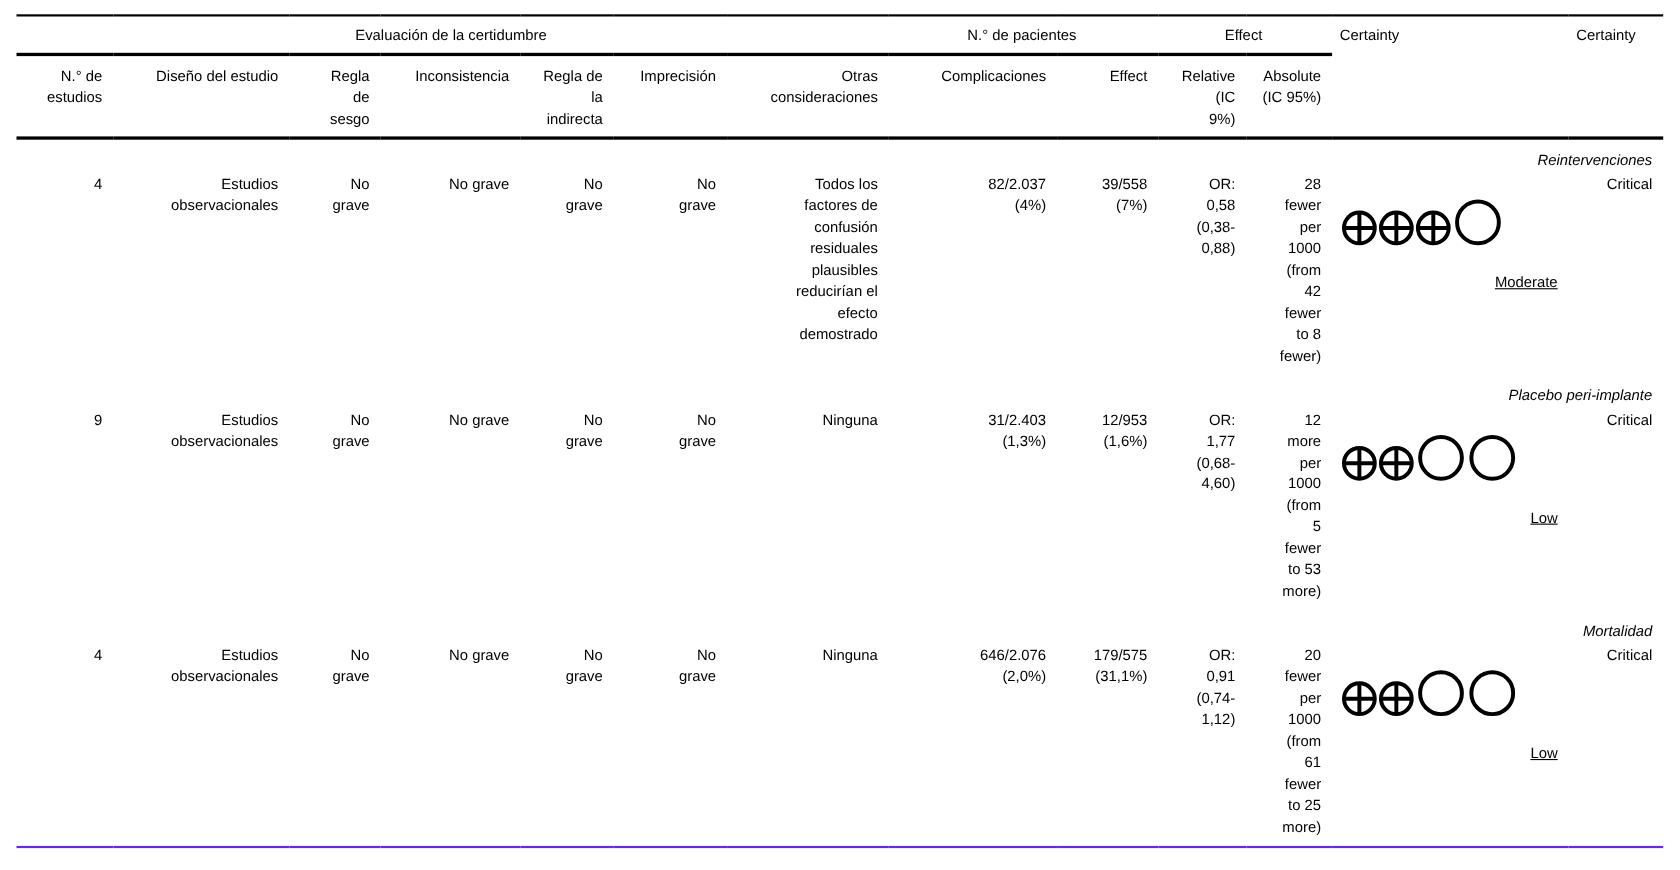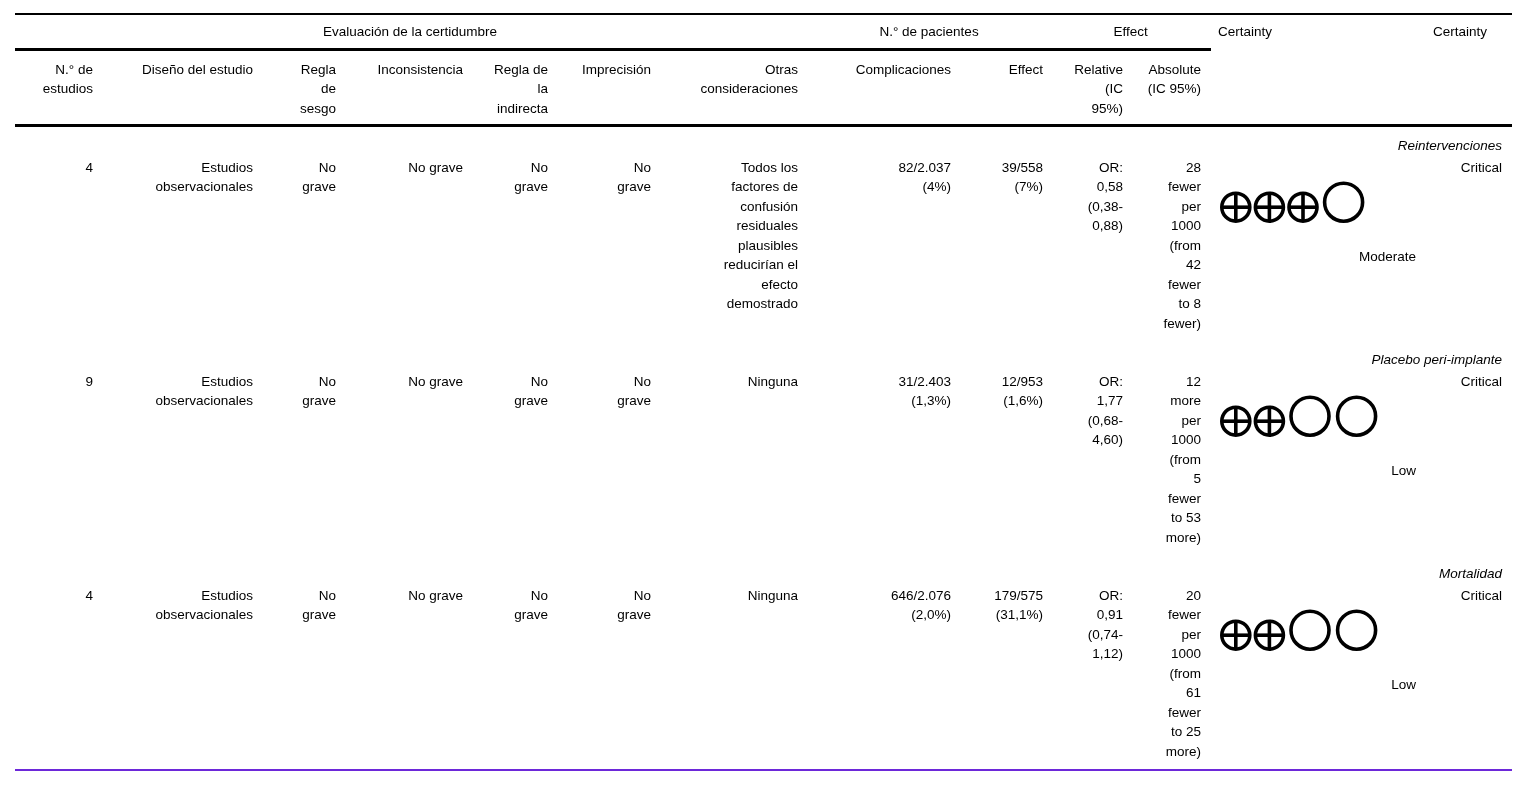--- a/index.html
+++ b/index.html
@@ -31,21 +31,21 @@
   th.sp { text-align: center; border-bottom: 3px solid #000; }
   th.topcol { border-bottom: 3px solid #000; text-align: left; margin-left: 16px; }
   tr.cols-row th { padding-top: 9px; padding-bottom: 6px; border-bottom: 3px solid #000; }
   tr.section-row td {
     padding-top: 9px; padding-bottom: 2px;
     font-style: italic;
   }
   tr.data-row td { padding-bottom: 8px; }
   td.num { padding-left: 16px; }
   .symbols svg { display: block; }
-  .certainty-label { margin-top: 2px; white-space: nowrap; }
+  .certainty-label { margin-top: 2px; white-space: nowrap; text-decoration: underline; }
 </style>
 </head>
 <body>
 
 <div class="page">
 <table class="grade">
   <colgroup>
     <col style="width:88px">
         <col style="width:160px">
         <col style="width:83px">
@@ -79,21 +79,21 @@
       <th>Regla de
 la
 indirecta</th>
       <th>Imprecisión</th>
       <th>Otras
 consideraciones</th>
       <th>Complicaciones</th>
       <th>Effect</th>
       <th>Relative
 (IC
-95%)</th>
+9%)</th>
       <th>Absolute
 (IC 95%)</th>
     </tr>
   </thead>
   <tbody>
 
     <tr class="section-row">
       <td colspan="13">Reintervenciones</td>
     </tr>
     <tr class="data-row">

